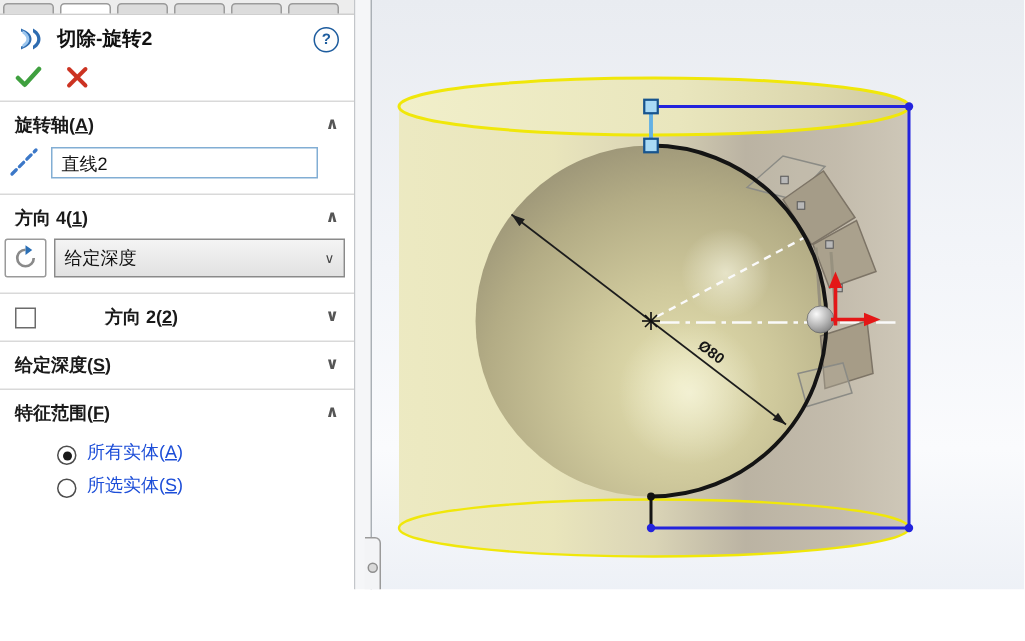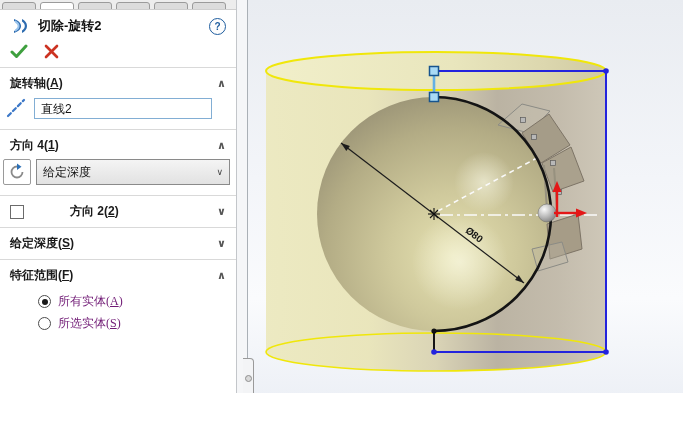--- a/index.html
+++ b/index.html
@@ -21,21 +21,21 @@
   .key{text-decoration:underline;}
   .row{display:flex;align-items:center;padding:1px 5px 7px 3px;gap:5px;}
   .sel-input{flex:1;height:21px;border:1px solid #82aed4;background:#fff;font-size:12px;color:#111;display:flex;align-items:flex-end;padding:0 6px;box-sizing:border-box;margin-right:19px;}
   .combo{flex:1;height:22px;border:1px solid #8a8a8a;background:linear-gradient(#f4f4f4,#e2e2e2);font-size:12px;color:#111;display:flex;align-items:center;padding:12px 6px;box-sizing:border-box;margin-right:1px;}
   .combo-arrow{margin-left:auto;color:#444;font-size:9px;}
   .num-input{flex:1;height:22px;border:1px solid #8a8a8a;background:#fff;font-size:12px;color:#111;display:flex;align-items:center;padding-left:6px;box-sizing:border-box;margin-right:1px;}
   .spinner{margin-left:auto;width:17px;align-self:stretch;display:flex;flex-direction:column;border-left:1px solid #a5a5a5;}
   .spin-btn{flex:1;display:flex;align-items:center;justify-content:center;font-size:6px;color:#333;background:linear-gradient(#f6f6f6,#e6e6e6);}
   .spin-btn.up{border-bottom:1px solid #b5b5b5;}
   .checkbox{width:12px;height:12px;border:1px solid #6b6b6b;background:#fff;margin-right:7px;flex:none;}
-  .radio-row{display:flex;align-items:center;margin:5px 0 5px 38px;font-size:12px;color:#701a75;font-family:Liberation Serif, serif;}
+  .radio-row{display:flex;align-items:flex-end;margin:5px 0 5px 38px;font-size:12px;color:#1d4ed8;}
   .radio{width:13px;height:13px;border:1px solid #4c4c4c;border-radius:50%;background:#fff;margin-right:7px;position:relative;box-sizing:border-box;flex:none;}
   .radio.on::after{content:"";position:absolute;left:2.5px;top:2.5px;width:6px;height:6px;border-radius:50%;background:#191919;}
   .icon-cell{width:26px;display:flex;align-items:center;justify-content:center;flex:none;}
   .dir-icon-box{width:26px;height:24px;border:1px solid #9a9a9a;border-radius:2px;background:#fff;display:flex;align-items:center;justify-content:center;flex:none;}
 
   
   .gutter{position:absolute;left:237px;top:0;width:10px;height:427px;background:#f5f6f8;}
   .splitter-tab{position:absolute;left:243px;top:358px;width:11px;height:40px;background:#f3f4f6;border:1px solid #9a9a9a;border-left:none;border-radius:0 4px 4px 0;box-sizing:border-box;display:flex;align-items:center;justify-content:center;z-index:5;}
   .splitter-dot{width:7px;height:7px;border-radius:50%;background:#d9d9d9;border:1px solid #8f8f8f;box-sizing:border-box;}
 

